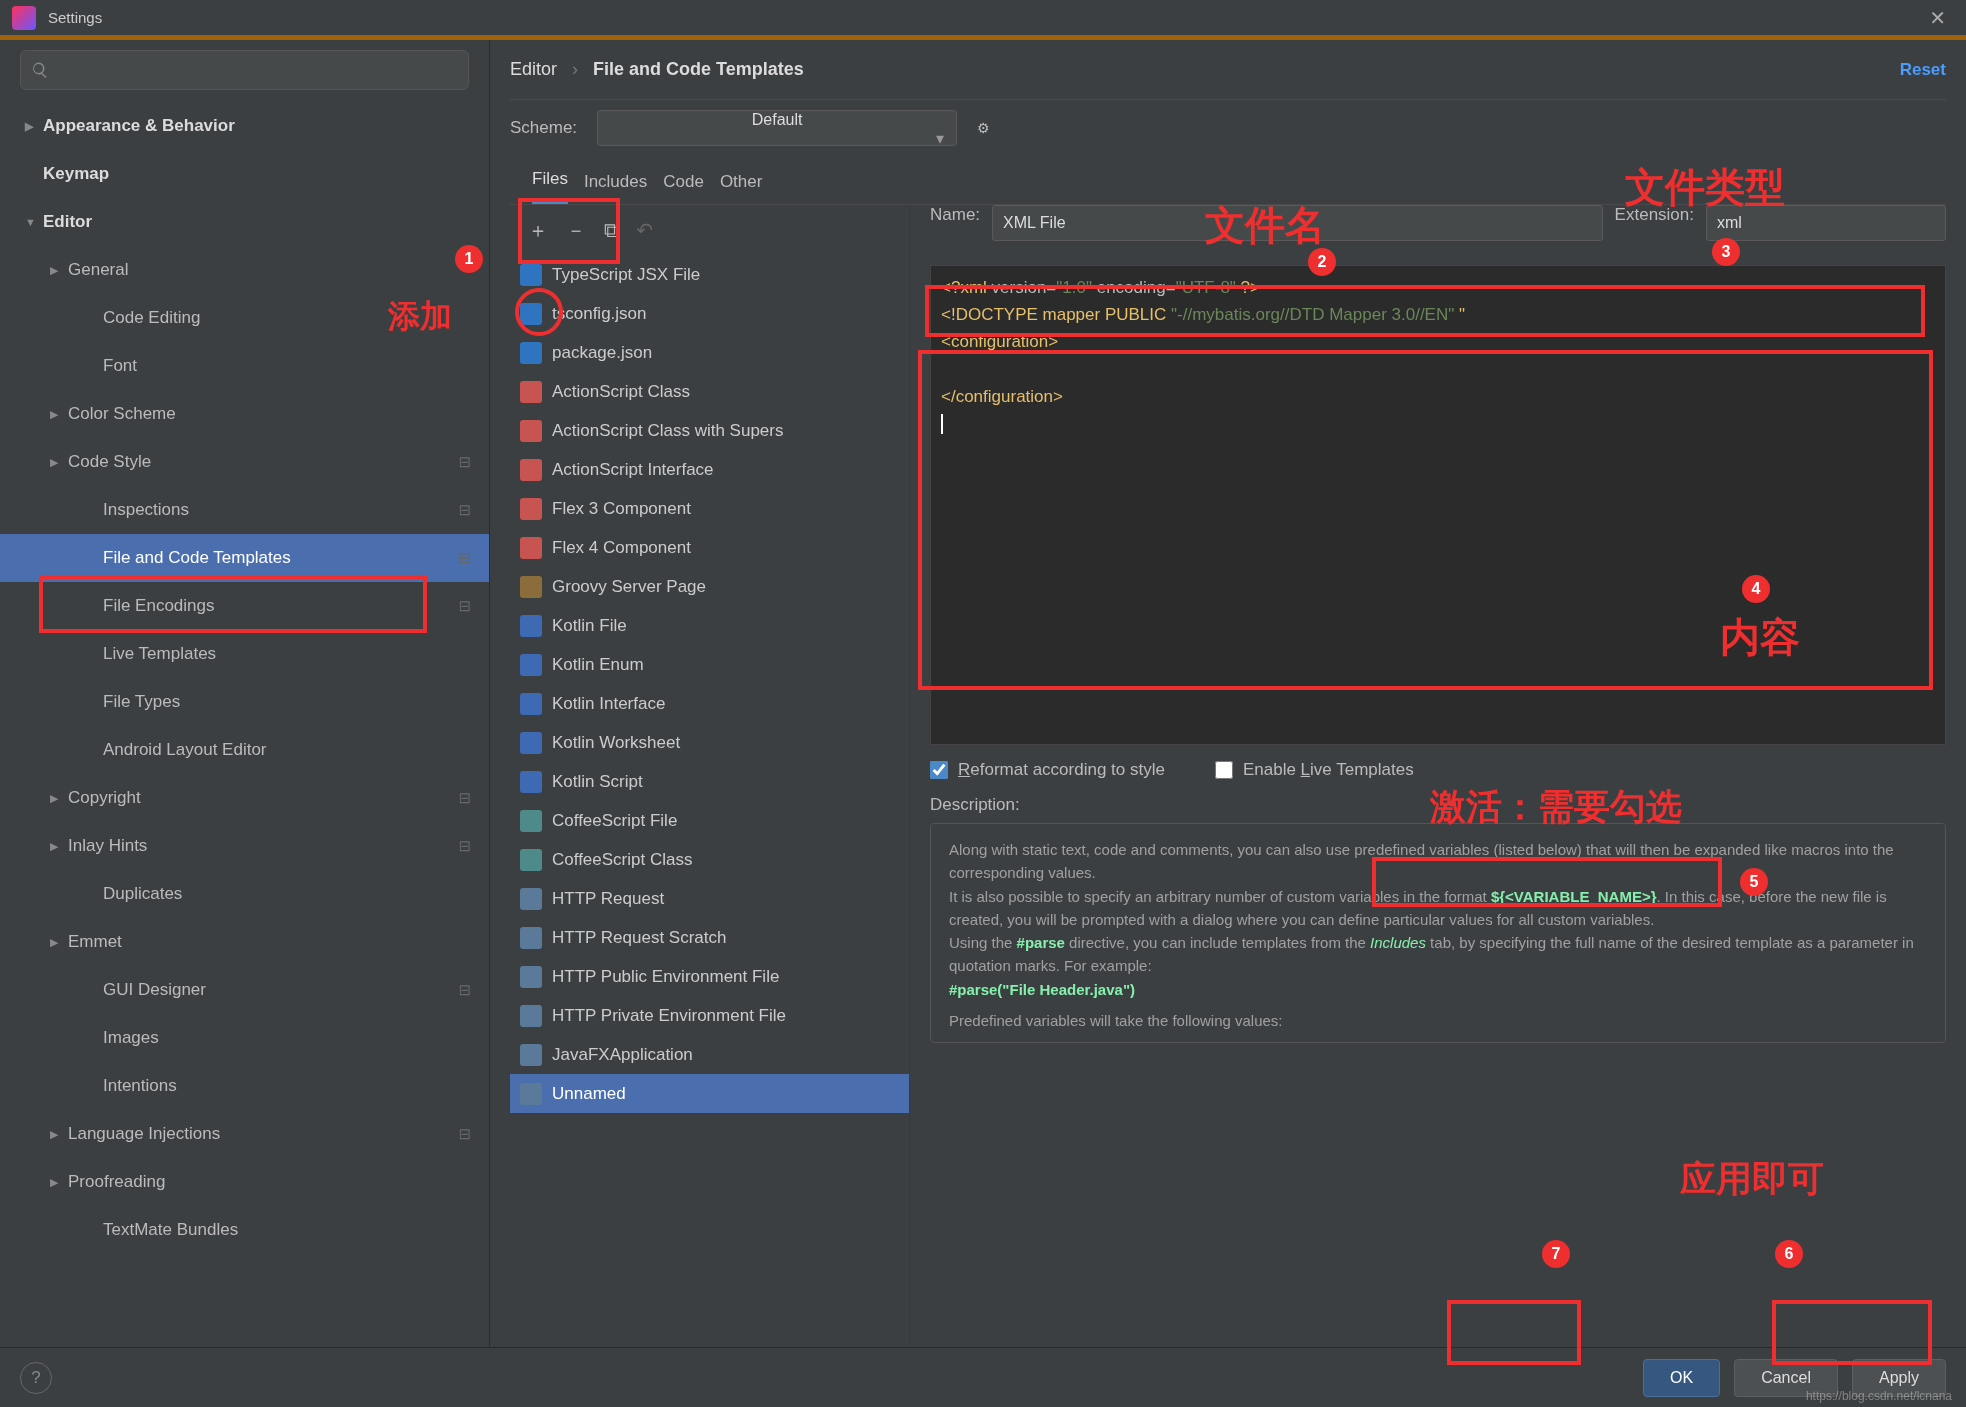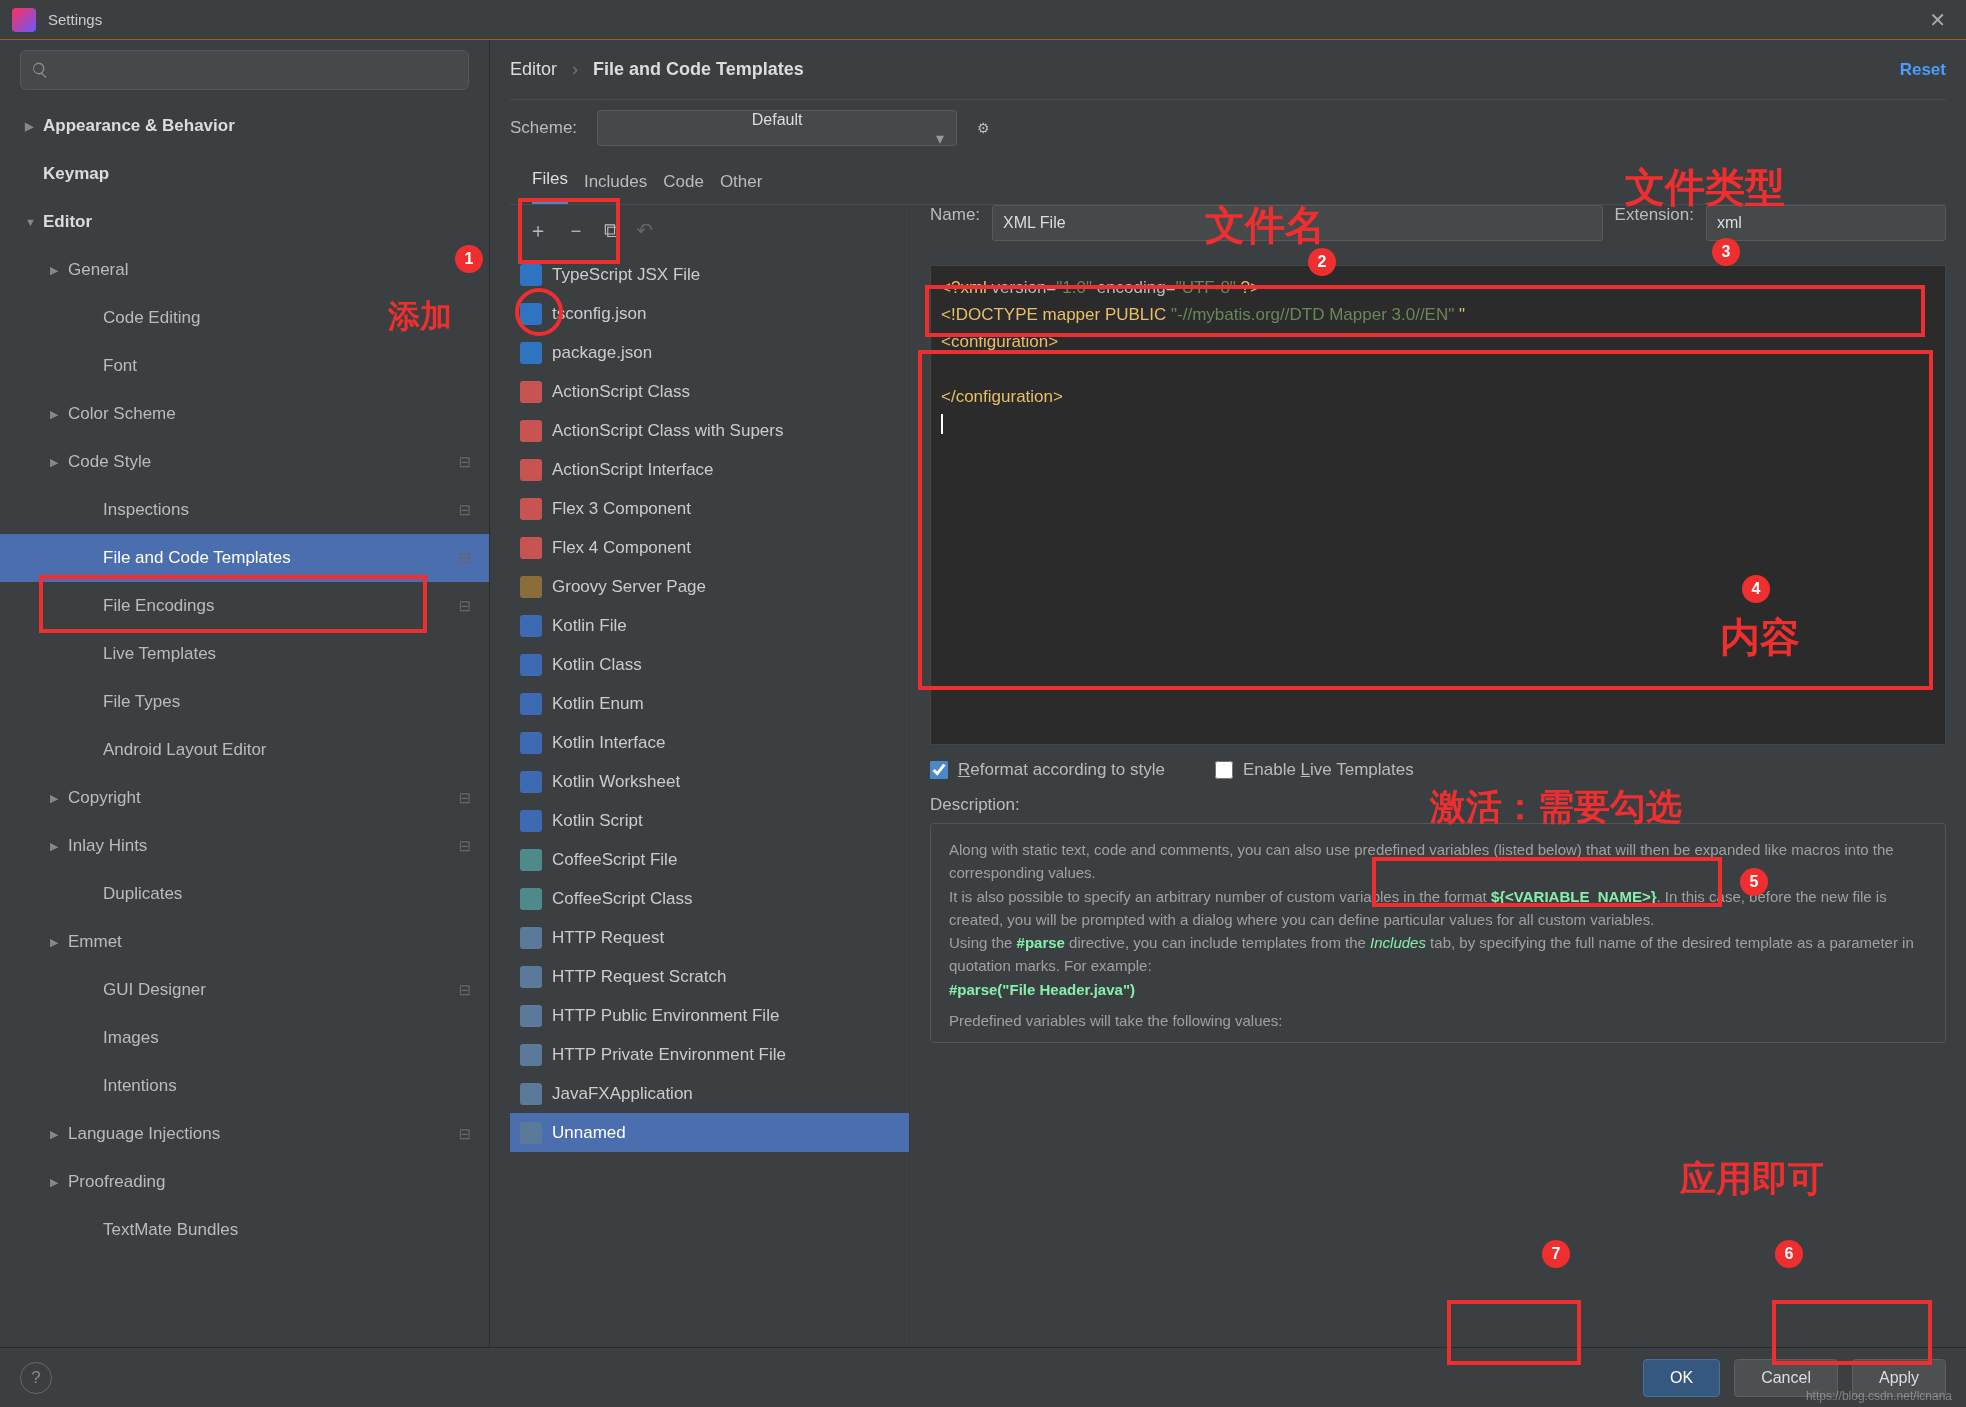--- a/index.html
+++ b/index.html
@@ -1,18 +1,18 @@
 <!DOCTYPE html>
 <html><head>
 <meta charset="utf-8">
 <style>
   * { box-sizing: border-box; margin: 0; padding: 0; font-family: "Segoe UI", Arial, sans-serif; }
   body { background: #3c3f41; color: #bbbbbb; font-size: 14px; width: 1966px; height: 1407px; overflow: hidden; position: relative; }
   
-  .titlebar { height: 40px; display: flex; align-items: center; padding: 0 12px; border-bottom: 1px solid #a16207; }
+  .titlebar { height: 40px; display: flex; align-items: center; padding: 0 12px; border-bottom: 5px solid #a16207; }
   .titlebar .app-icon { width: 24px; height: 24px; background: linear-gradient(135deg,#fe315d,#6b57ff); border-radius: 4px; margin-right: 12px; }
   .titlebar .title { flex: 1; color: #cccccc; font-size: 15px; }
   .titlebar .close { color: #aaa; font-size: 20px; cursor: pointer; padding: 0 8px; }
   
   .main { display: flex; height: calc(100% - 40px - 60px); }
   
   .sidebar { width: 490px; border-right: 1px solid #2b2b2b; display: flex; flex-direction: column; padding-top: 10px; }
   .search-row { padding: 0 20px 12px 20px; }
   .search-box { width: 100%; height: 40px; background: #45494a; border: 1px solid #565656; border-radius: 6px; display: flex; align-items: center; padding: 0 10px; }
   .search-box svg { width: 18px; height: 18px; fill: #888; }
@@ -283,24 +283,20 @@
             <div class="file-item">
               <div class="file-icon" style="background: rgb(138, 109, 59);"></div>
               <span>Groovy Server Page</span>
             </div>
             <div class="file-item">
               <div class="file-icon" style="background: rgb(62, 105, 179);"></div>
               <span>Kotlin File</span>
             </div>
             <div class="file-item">
               <div class="file-icon" style="background: rgb(62, 105, 179);"></div>
-              <span>Kotlin Class</span>
-            </div>
-            <div class="file-item">
-              <div class="file-icon" style="background: rgb(62, 105, 179);"></div>
               <span>Kotlin Enum</span>
             </div>
             <div class="file-item">
               <div class="file-icon" style="background: rgb(62, 105, 179);"></div>
               <span>Kotlin Interface</span>
             </div>
             <div class="file-item">
               <div class="file-icon" style="background: rgb(62, 105, 179);"></div>
               <span>Kotlin Worksheet</span>
             </div>

